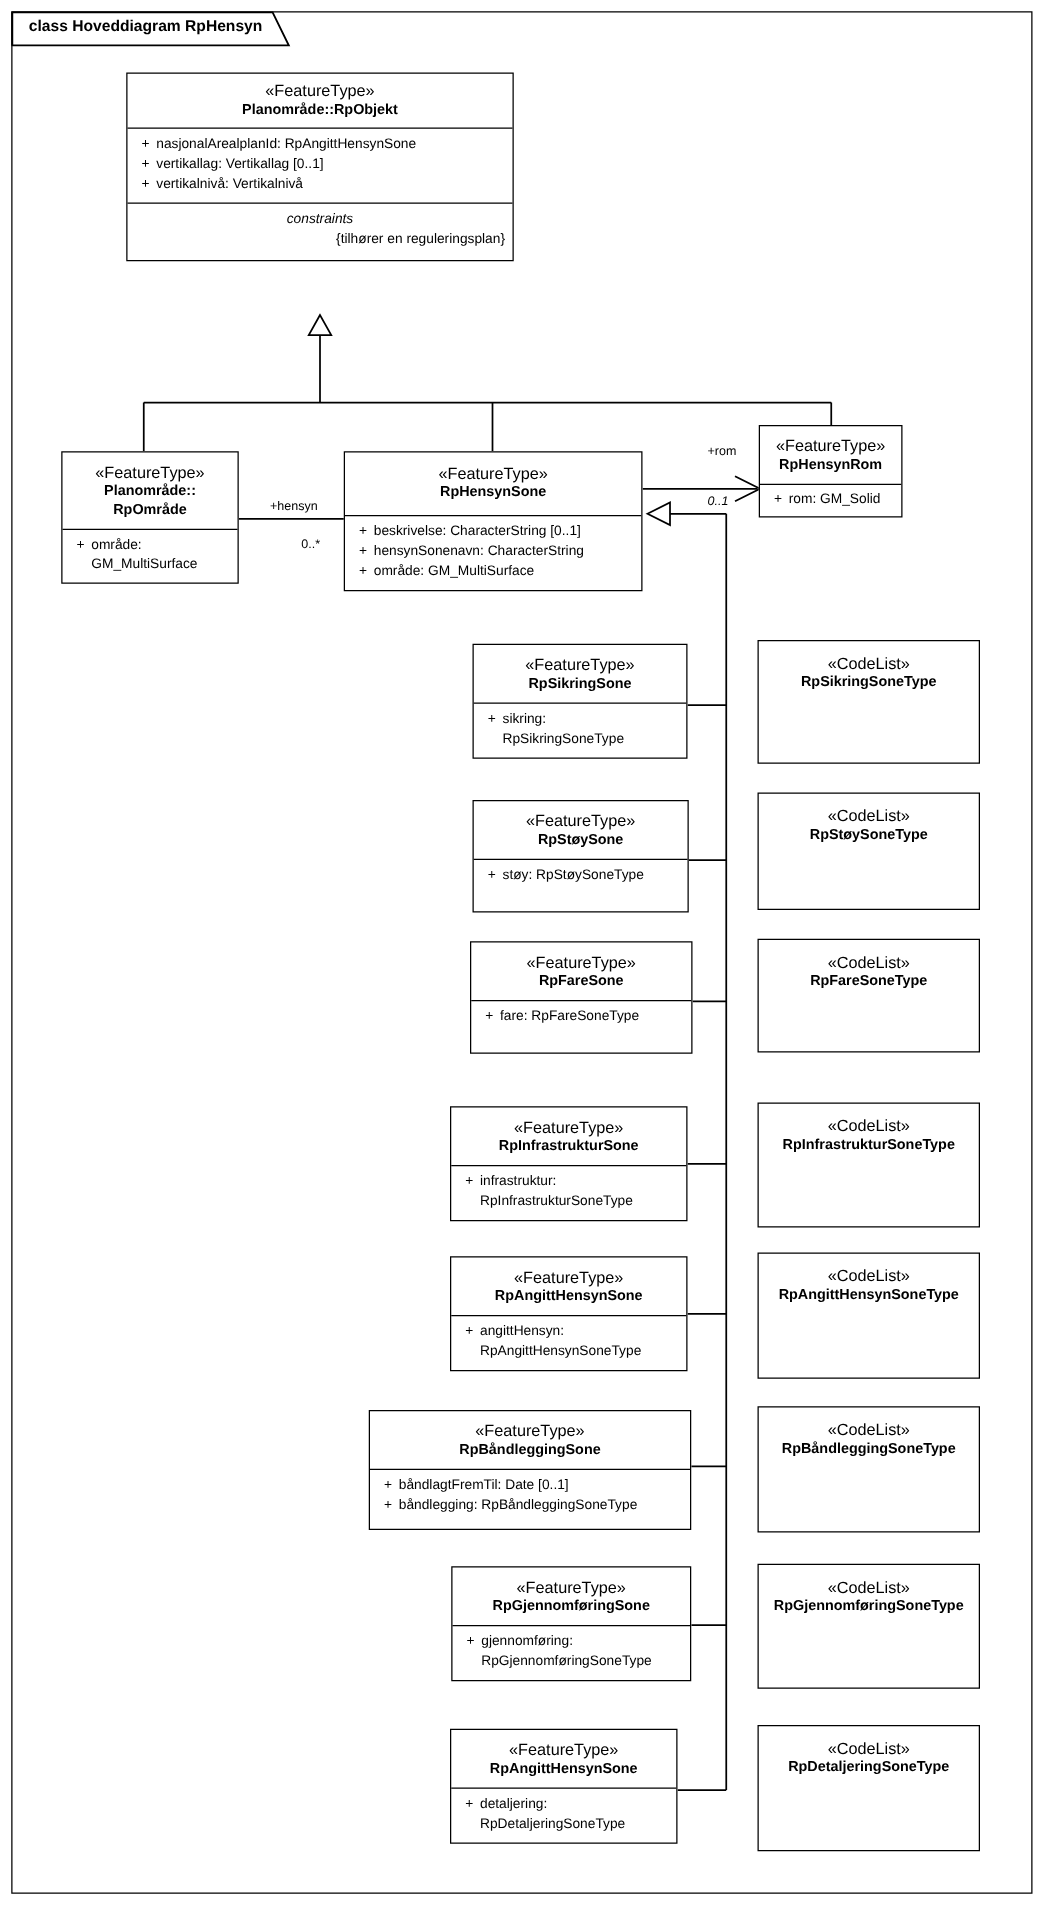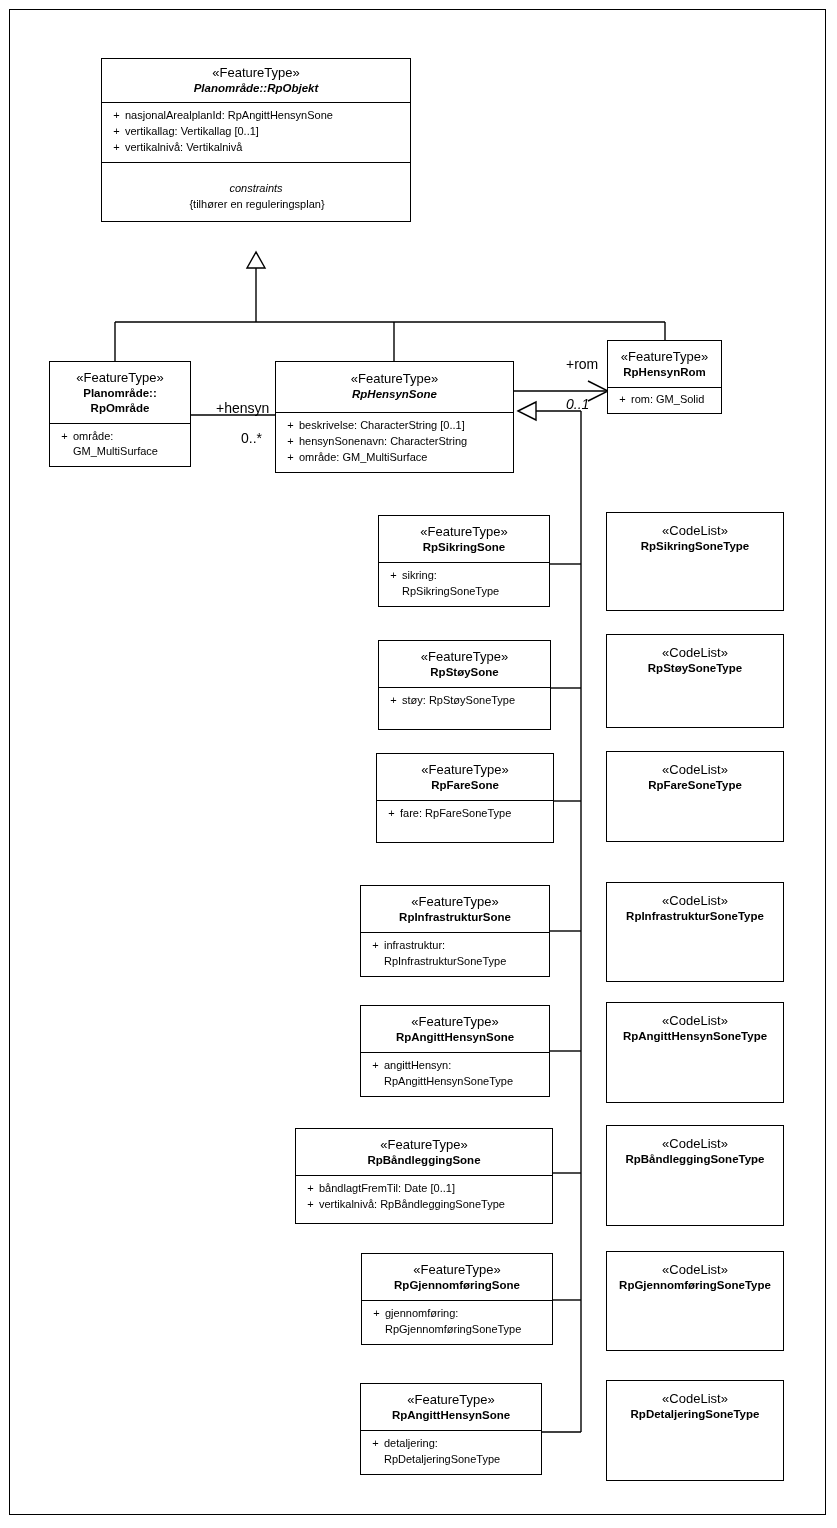--- a/index.html
+++ b/index.html
@@ -70,21 +70,21 @@
     line-height: 1.25;
   }
   .cls .stereo {
     font-size: 13px;
     font-style: normal;
   }
   .cls .cname {
     font-weight: bold;
     font-size: 11.5px;
   }
-  .cls .cname.italic { font-style: italic; }
+  .cls .cname.italic { }
   .cls .sep {
     border-top: 1.5px solid #000;
   }
   .cls .attrs {
     padding: 5px 4px 6px 4px;
     line-height: 1.45;
   }
   .cls .attr {
     display: flex;
     align-items: flex-start;
@@ -93,55 +93,62 @@
   .cls .attr .vis {
     width: 17px;
     flex: 0 0 17px;
     text-align: center;
   }
   .cls .attr .txt {
     flex: 1 1 auto;
     white-space: pre-line;
   }
   .cls .constraints {
-    padding: 18px 6px 8px 6px;
+    padding: 5px 6px 8px 6px;
     line-height: 1.45;
   }
   .cls .constraints .ctitle {
     text-align: center;
     font-style: italic;
   }
   .cls .constraints .cbody {
-    text-align: center;
+    text-align: right;
     padding-left: 2px;
   }
 
   
   .wires {
     position: absolute;
     left: 0; top: 0;
     width: 837px;
     height: 1528px;
     z-index: 2;
     pointer-events: none;
   }
   .edge-label {
     position: absolute;
-    font-size: 14px;
+    font-size: 10px;
     color: #000;
     white-space: nowrap;
     z-index: 6;
   }
 </style>
 </head>
 <body>
 
 <div id="canvas">
 
   <div class="frame"></div>
+  <div class="frame-tab">
+    <svg width="225" height="29" viewBox="0 0 225 29">
+      <path d="M0.75,0.75 L209,0.75 L222,27.25 L0.75,27.25 Z" fill="#ffffff" stroke="#000000" stroke-width="1.5"></path>
+      <path d="M0.75,27.25 L0.75,0.75" stroke="#000000" stroke-width="1.5"></path>
+    </svg>
+    <div class="frame-tab-label">class Hoveddiagram RpHensyn</div>
+  </div>
 
   <svg class="wires">
     <g stroke="#000000" stroke-width="1.4" fill="none">
 
       <line x1="256" y1="268" x2="256" y2="322"></line>
       <polygon points="256,252 247,268 265,268" fill="#ffffff" stroke="#000000" stroke-width="1.4"></polygon>
 
       <line x1="115" y1="322" x2="665" y2="322"></line>
       <line x1="115" y1="322" x2="115" y2="361"></line>
       <line x1="394" y1="322" x2="394" y2="361"></line>
@@ -320,21 +327,21 @@
       <div class="stereo">«FeatureType»</div>
       <div class="cname">RpBåndleggingSone</div>
     </div>
     <div class="sep attrs" style="padding-bottom:10px;">
       <div class="attr">
         <span class="vis">+</span>
         <span class="txt">båndlagtFremTil: Date [0..1]</span>
       </div>
       <div class="attr">
         <span class="vis">+</span>
-        <span class="txt">vertikalnivå: RpBåndleggingSoneType</span>
+        <span class="txt">båndlegging: RpBåndleggingSoneType</span>
       </div>
     </div>
   </div>
 
   <div class="cls" style="left:361px; top:1253px; width:192px;">
     <div class="head" style="padding-top:7px; padding-bottom:7px;">
       <div class="stereo">«FeatureType»</div>
       <div class="cname">RpGjennomføringSone</div>
     </div>
     <div class="sep attrs">

